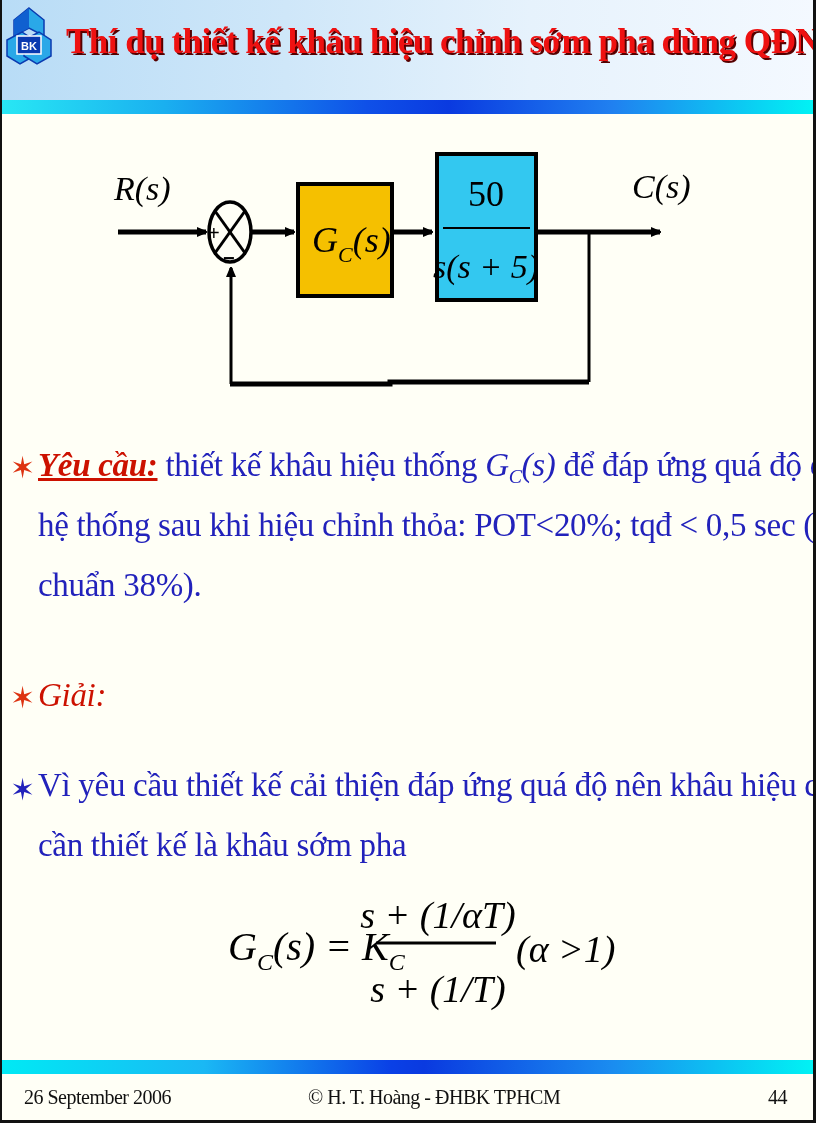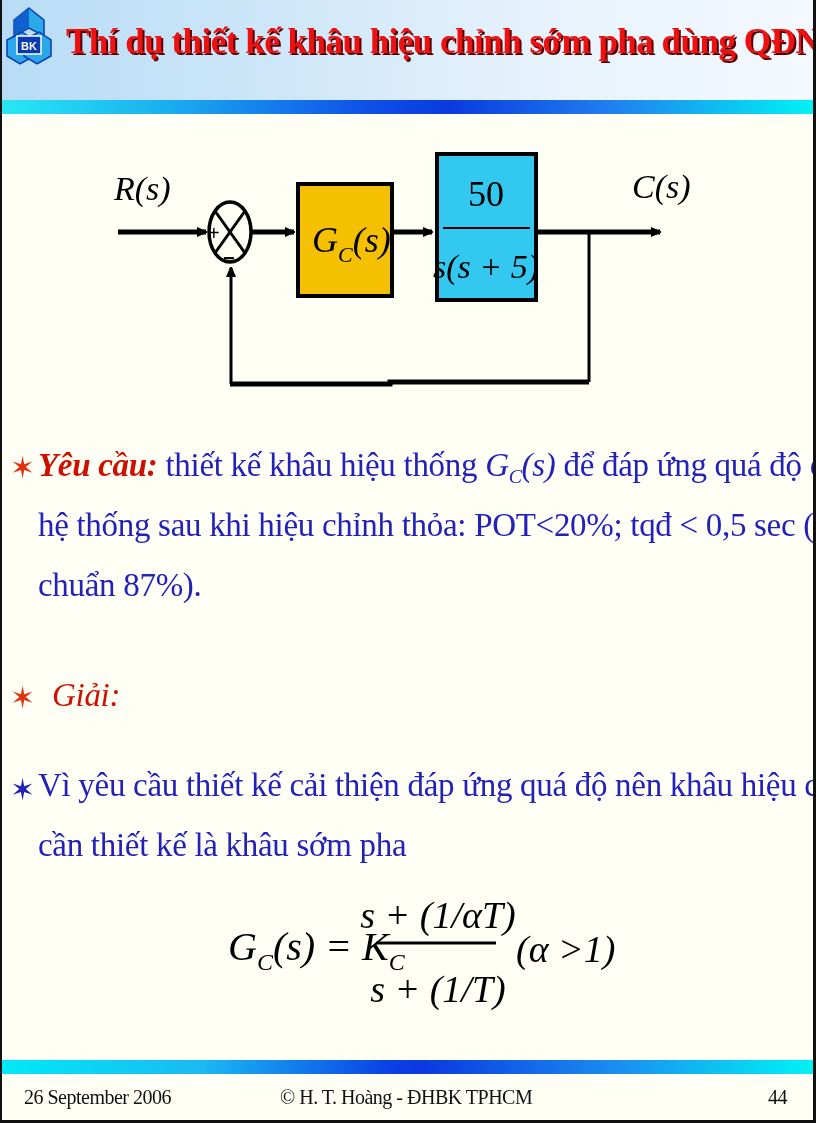--- a/index.html
+++ b/index.html
@@ -34,22 +34,22 @@
   .diagram { position:absolute; left:100px; top:140px; width:600px; height:260px; }
   .bullet {
     position:absolute; left:10px;
     font-size:30px; color:#dd3311;
   }
   .text-line {
     position:absolute; left:38px;
     font-size:33px; color:#2222bb; white-space:nowrap;
     letter-spacing:-0.3px;
   }
-  .label-red { color:#cc1100; font-style:italic; font-weight:bold; }
-  .label-red-plain { color:#cc1100; font-style:italic;margin-left:14px; }
+  .label-red { color:#cc1100; font-style:italic; font-weight:bold;text-decoration:underline; }
+  .label-red-plain { color:#cc1100; font-style:italic; }
   .math-i { font-style:italic; }
   .sub { font-size:0.6em; vertical-align:-0.35em; font-style:italic; }
   .formula { position:absolute; left:220px; top:880px; width:400px; height:140px; }
   .footer-bar {
     position:absolute; left:0; top:1060px; width:816px; height:14px;
     background:linear-gradient(to right, #00eaf4 0%, #1ab8f4 25%, #0a40e6 48%, #0a3ae0 52%, #1a8cf0 75%, #00f4f4 100%);
   }
   .footer-text {
     position:absolute; top:1086px; font-size:20px; color:#111; white-space:nowrap;
     letter-spacing:-0.5px;
@@ -115,21 +115,21 @@
   <line x1="489" y1="92" x2="489" y2="242" stroke="#000" stroke-width="3"></line>
   <polyline points="489,242 290,242 290,244 130,244" fill="none" stroke="#000" stroke-width="5"></polyline>
   <line x1="131" y1="244" x2="131" y2="128" stroke="#000" stroke-width="3" marker-end="url(#arr)"></line>
 </svg>
 
 <div class="bullet" style="top:450px;">✶</div>
 <div class="text-line" style="top:447px;">
   <span class="label-red">Yêu cầu:</span><span> thiết kế khâu hiệu thống </span><span class="math-i">G</span><span class="sub">C</span><span class="math-i">(s)</span><span> để đáp ứng quá độ của</span>
 </div>
 <div class="text-line" style="top:507px;">hệ thống sau khi hiệu chỉnh thỏa: POT&lt;20%; tqđ &lt; 0,5 sec (tiêu</div>
-<div class="text-line" style="top:567px;">chuẩn 87%).</div>
+<div class="text-line" style="top:567px;">chuẩn 38%).</div>
 
 <div class="bullet" style="top:680px;">✶</div>
 <div class="text-line" style="top:677px;">
   <span class="label-red-plain">Giải:</span>
 </div>
 
 <div class="bullet" style="top:772px; color:#2222bb;">✶</div>
 <div class="text-line" style="top:767px;">Vì yêu cầu thiết kế cải thiện đáp ứng quá độ nên khâu hiệu chỉnh</div>
 <div class="text-line" style="top:827px;">cần thiết kế là khâu sớm pha</div>
 
@@ -141,16 +141,16 @@
     <tspan>K</tspan><tspan font-size="24" dy="10">C</tspan>
   </text>
   <text x="218" y="48" font-family="Liberation Serif, serif" font-style="italic" font-size="38" fill="#000" text-anchor="middle">s + (1/αT)</text>
   <line x1="152" y1="63" x2="272" y2="63" stroke="#000" stroke-width="3" transform="translate(4,0)"></line>
   <text x="218" y="122" font-family="Liberation Serif, serif" font-style="italic" font-size="38" fill="#000" text-anchor="middle">s + (1/T)</text>
   <text x="296" y="82" font-family="Liberation Serif, serif" font-style="italic" font-size="38" fill="#000">(α &gt;1)</text>
 </svg>
 
 <div class="footer-bar"></div>
 <div class="footer-text" style="left:24px;">26 September 2006</div>
-<div class="footer-text" style="left:280px;text-align:center;">© H. T. Hoàng - ĐHBK TPHCM</div>
+<div class="footer-text" style="left:308px;text-align:center;">© H. T. Hoàng - ĐHBK TPHCM</div>
 <div class="footer-text" style="left:768px;">44</div>
 
 <div class="frame"></div>
 
 </body></html>

